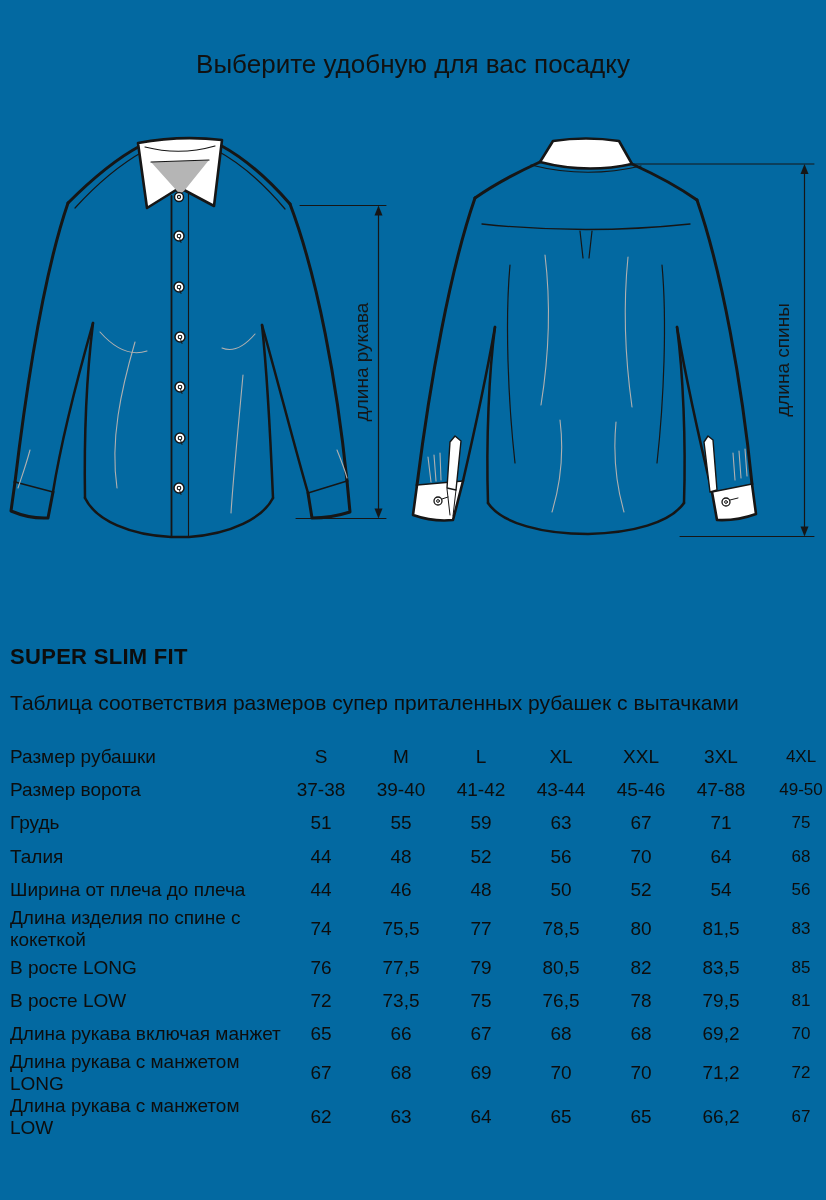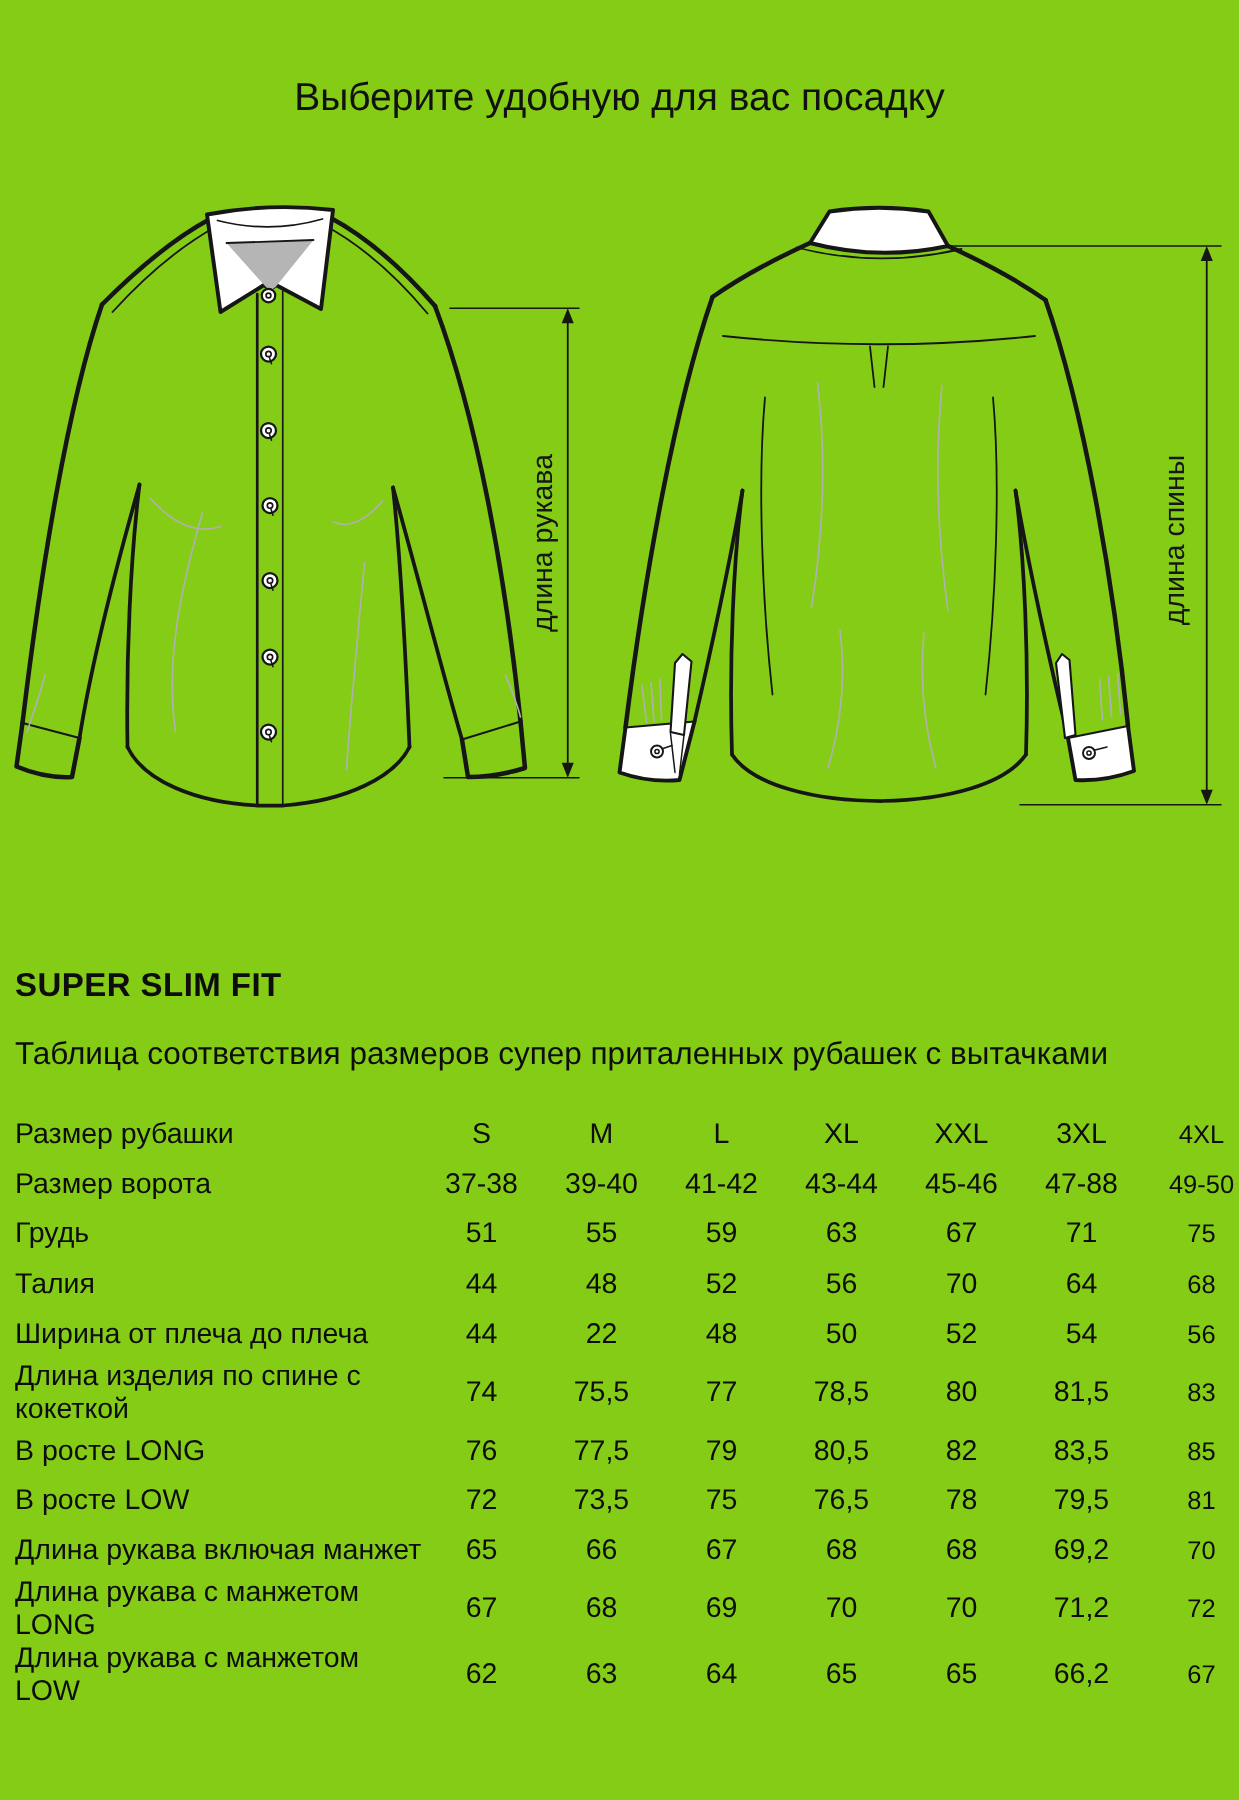--- a/index.html
+++ b/index.html
@@ -1,17 +1,17 @@
 <!DOCTYPE html>
 <html><head>
 <meta charset="utf-8">
 <style>
   html,body { margin:0; padding:0; background:#ffffff; }
   .page {
-    position:relative; width:826px; height:1200px; background:#84cc16;
+    position:relative; width:826px; height:1200px; background:#0369a1;
     overflow:hidden; color:#111;
     font-family:"Liberation Sans","DejaVu Sans",sans-serif;
   }
   .page-title {
     position:absolute; top:49px; left:0; width:826px;
     text-align:center; font-size:26px; font-weight:400; color:#111;
     white-space:nowrap;
   }
   .diagram-svg { position:absolute; top:120px; left:0; }
   .dim-label {
@@ -253,21 +253,21 @@
         <td class="val">48</td>
         <td class="val">52</td>
         <td class="val">56</td>
         <td class="val">70</td>
         <td class="val">64</td>
         <td class="val">68</td>
       </tr>
       <tr>
         <td class="lbl">Ширина от плеча до плеча</td>
         <td class="val">44</td>
-        <td class="val">22</td>
+        <td class="val">46</td>
         <td class="val">48</td>
         <td class="val">50</td>
         <td class="val">52</td>
         <td class="val">54</td>
         <td class="val">56</td>
       </tr>
       <tr>
         <td class="lbl">Длина изделия по спине с кокеткой</td>
         <td class="val">74</td>
         <td class="val">75,5</td>

